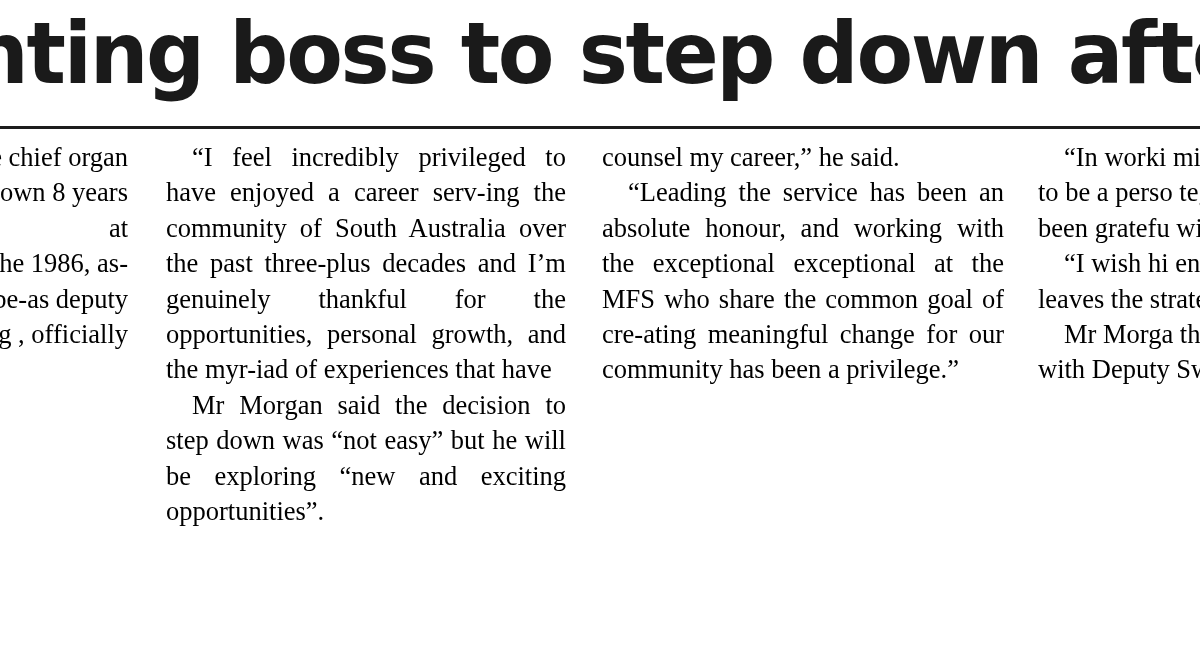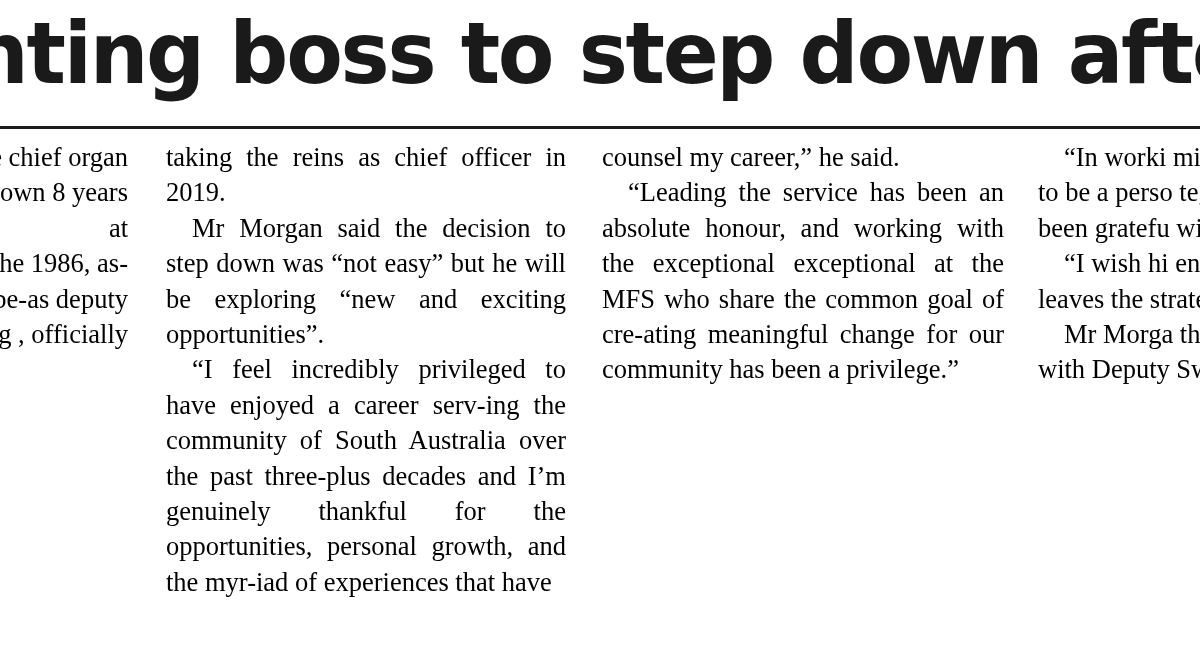--- a/index.html
+++ b/index.html
@@ -103,23 +103,22 @@
 
   <div class="columns">
 
     <div class="col" id="col-0">
       <p class="indent">rvice chief organ has tep down 8 years at</p>
       <p class="indent">oined the 1986, as-ranks be-as deputy</p>
       <p class="indent">d acting , officially</p>
     </div>
 
     <div class="col" id="col-1">
-      <p>taking the reins as chief officer in 2019.</p>
+      <p class="indent">“I feel incredibly privileged to have enjoyed a career serv-ing the community of South Australia over the past three-plus decades and I’m genuinely thankful for the opportunities, personal growth, and the myr-iad of experiences that have</p>
       <p class="indent">Mr Morgan said the decision to step down was “not easy” but he will be exploring “new and exciting opportunities”.</p>
-      <p class="indent">“I feel incredibly privileged to have enjoyed a career serv-ing the community of South Australia over the past three-plus decades and I’m genuinely thankful for the opportunities, personal growth, and the myr-iad of experiences that have</p>
     </div>
 
     <div class="col" id="col-2">
       <p>counsel my career,” he said.</p>
       <p class="indent">“Leading the service has been an absolute honour, and working with the exceptional exceptional at the MFS who share the common goal of cre-ating meaningful change for our community has been a privilege.”</p>
     </div>
 
     <div class="col" id="col-3">
       <p class="indent">“In worki minister, I ha to be a perso tegrity and been gratefu wise counsel</p>
       <p class="indent">“I wish hi endeavours he leaves the strategic pos</p>

